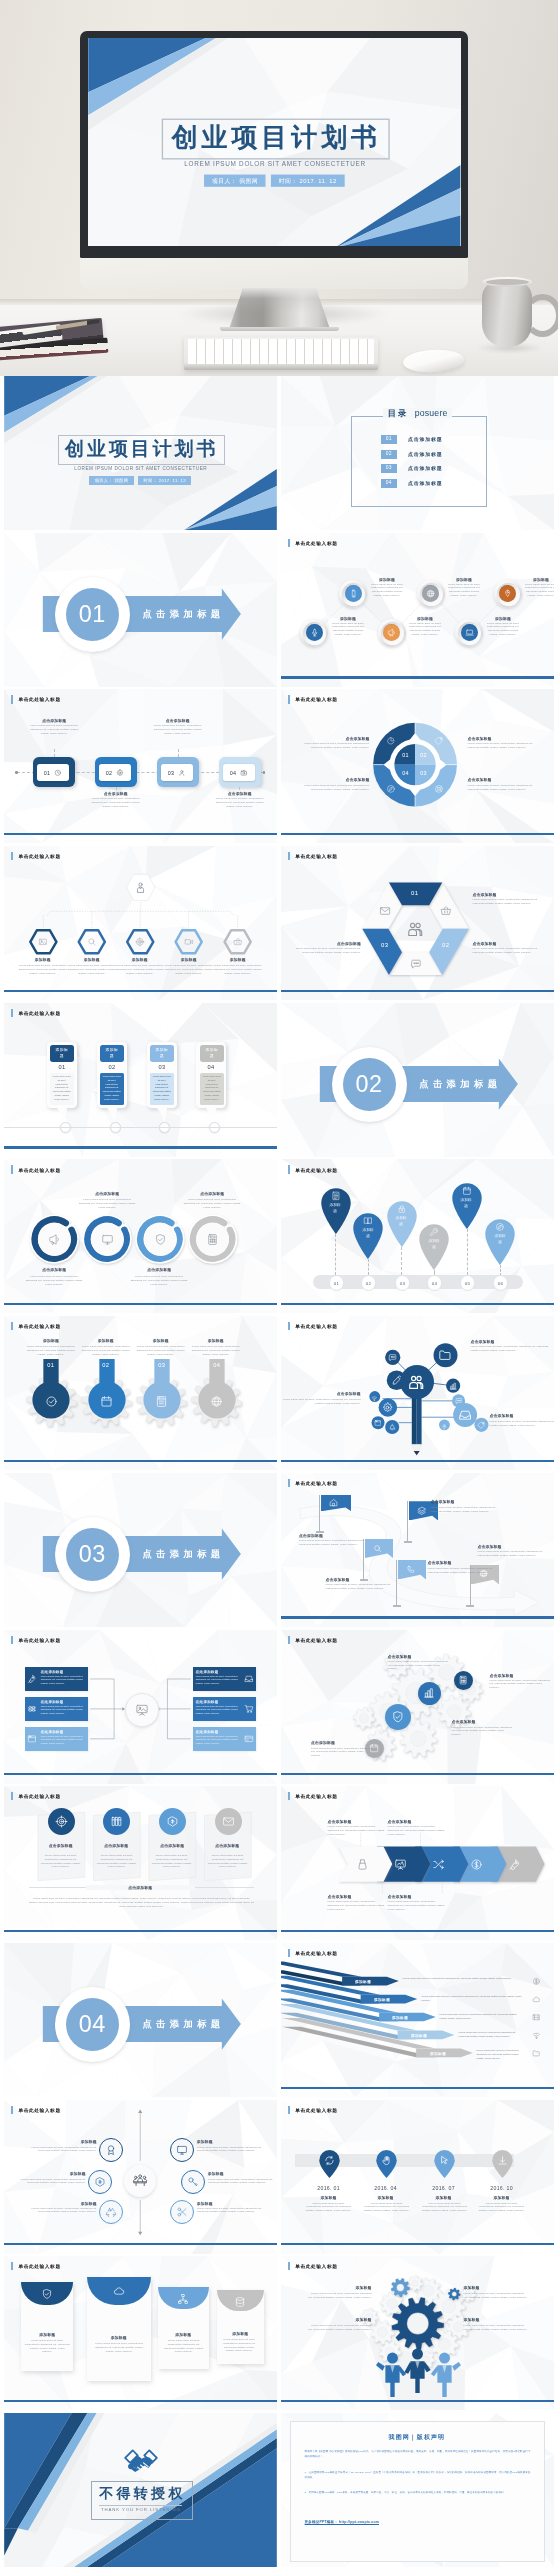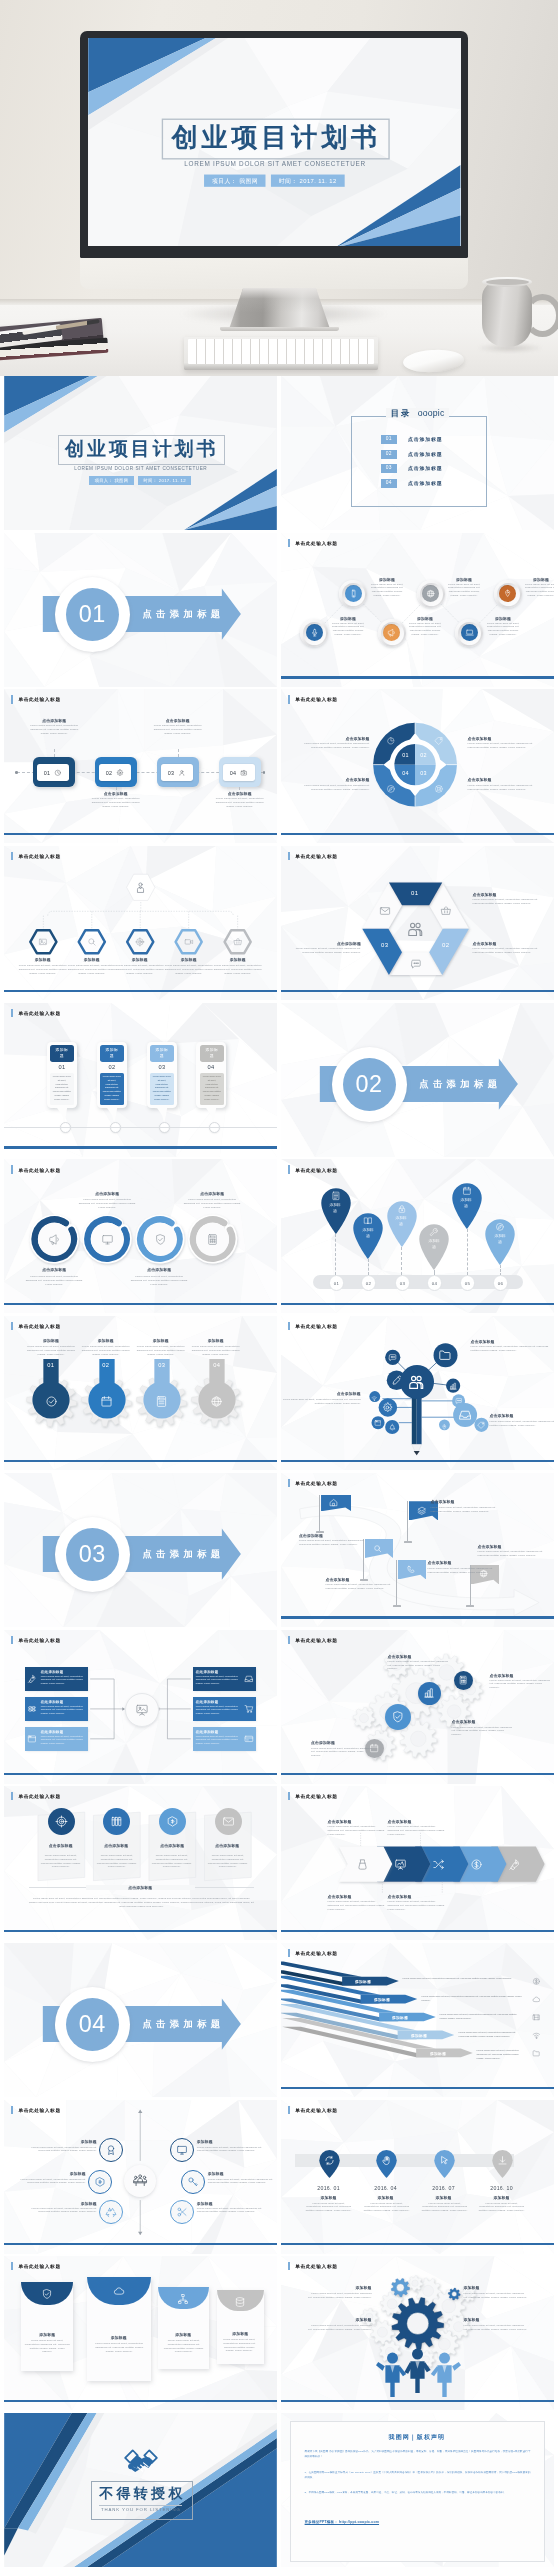--- a/index.html
+++ b/index.html
@@ -219,21 +219,21 @@
             <polygon points="140.2,166.1 176.7,208.6 74.6,283" fill="#ffffff"></polygon>
             <polygon points="176.7,208.6 182.3,283 74.6,283" fill="#fcfcfd"></polygon>
             <polygon points="176.7,208.6 307.4,163.4 256.1,283" fill="#fafbfc"></polygon>
             <polygon points="176.7,208.6 256.1,283 182.3,283" fill="#fafbfc"></polygon>
             <polygon points="307.4,163.4 416.8,220.4 256.1,283" fill="#ffffff"></polygon>
             <polygon points="416.8,220.4 443.7,283 256.1,283" fill="#ffffff"></polygon>
             <polygon points="416.8,220.4 501,217.2 501,283" fill="#f3f4f6"></polygon>
             <polygon points="416.8,220.4 501,283 443.7,283" fill="#fcfcfd"></polygon>
           </svg>
           <div style="position:absolute;left:70px;top:40px;width:134px;height:89px;border:0.5px solid #9bb2c8;"></div>
-          <div style="position:absolute;left:70px;top:32px;width:134px;text-align:center;"><span style="background:#f5f6f7;padding:0 4.4px;white-space:nowrap;"><span style="font-size:8.4px;font-weight:bold;color:#1f4a74;letter-spacing:1.9px;">目录</span><span style="font-size:8.7px;color:#1f4a74;margin-left:6.5px;letter-spacing:0.2px;">ooopic</span></span></div>
+          <div style="position:absolute;left:70px;top:32px;width:134px;text-align:center;"><span style="background:#f5f6f7;padding:0 4.4px;white-space:nowrap;"><span style="font-size:8.4px;font-weight:bold;color:#1f4a74;letter-spacing:1.9px;">目录</span><span style="font-size:8.7px;color:#1f4a74;margin-left:6.5px;letter-spacing:0.2px;">posuere</span></span></div>
           <div style="position:absolute;left:100px;top:59px;display:flex;align-items:center;">
             <span style="display:inline-block;width:16.3px;height:8.7px;line-height:8.7px;text-align:center;background:#7eadd9;color:#fff;font-size:4.9px;letter-spacing:0.3px;">01</span>
             <span style="margin-left:11px;font-size:4.9px;font-weight:bold;color:#2b4a6c;letter-spacing:0.9px;white-space:nowrap;">点击添加标题</span>
           </div>
           <div style="position:absolute;left:100px;top:74px;display:flex;align-items:center;">
             <span style="display:inline-block;width:16.3px;height:8.7px;line-height:8.7px;text-align:center;background:#7eadd9;color:#fff;font-size:4.9px;letter-spacing:0.3px;">02</span>
             <span style="margin-left:11px;font-size:4.9px;font-weight:bold;color:#2b4a6c;letter-spacing:0.9px;white-space:nowrap;">点击添加标题</span>
           </div>
           <div style="position:absolute;left:100px;top:88px;display:flex;align-items:center;">
             <span style="display:inline-block;width:16.3px;height:8.7px;line-height:8.7px;text-align:center;background:#7eadd9;color:#fff;font-size:4.9px;letter-spacing:0.3px;">03</span>

